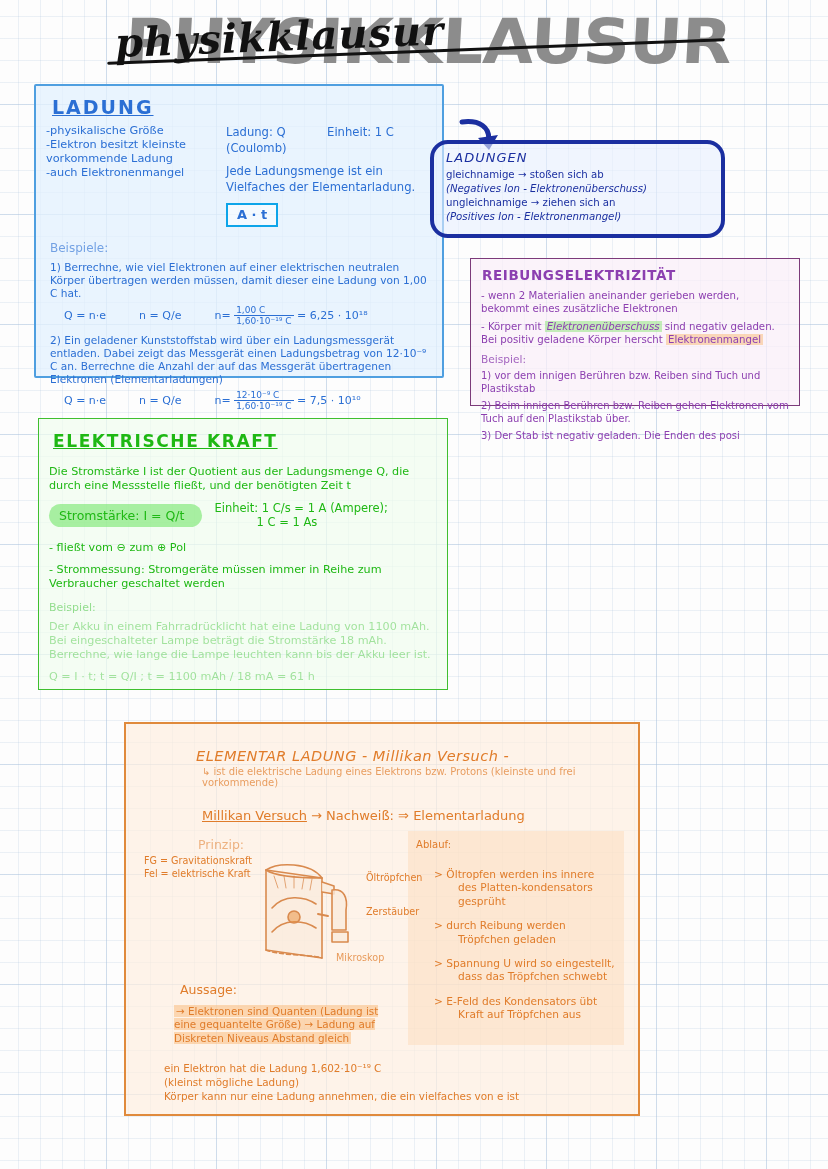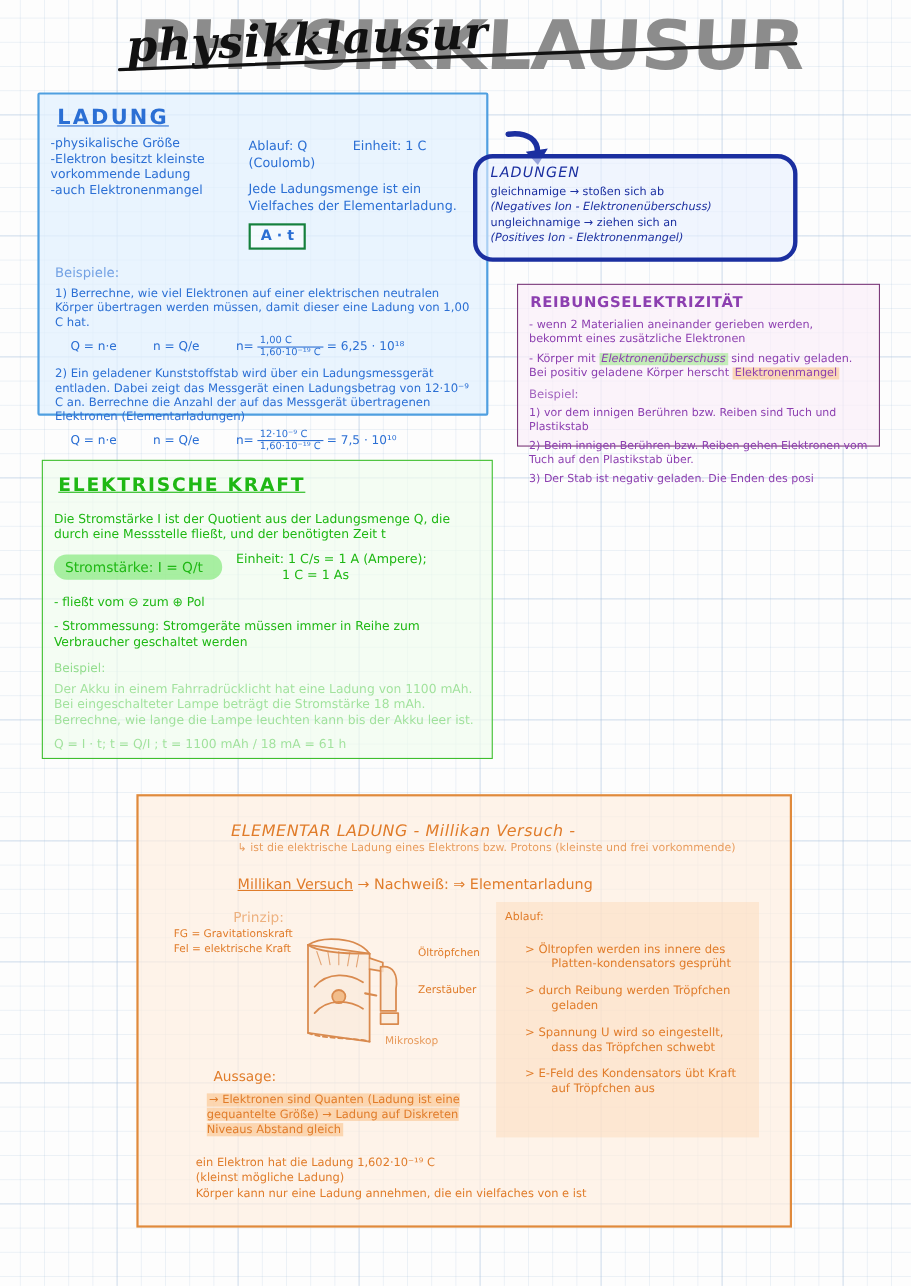--- a/index.html
+++ b/index.html
@@ -51,21 +51,21 @@
   }
   #ladung-box *{color:#2b6fd4;}
   #ladung-title{font-size:19px;margin:2px 0 6px 6px;}
   .lad-cols{display:flex;gap:10px;}
   .lad-left{width:170px;font-size:11.3px;line-height:14px;}
   .lad-right{flex:1;font-size:11.6px;line-height:16px;}
   .lad-right .row1{margin-bottom:7px;}
   .lad-right .sp{display:inline-block;width:34px;}
   #at-chip{
     display:inline-block;margin-top:8px;padding:2px 9px;
-    border:2px solid #15803d;font-size:13px;font-weight:bold;
+    border:2px solid #0ea5e9;font-size:13px;font-weight:bold;
     background:rgba(255,255,255,.5);
   }
   #ladung-beispiele{font-size:12px;margin:14px 0 6px 4px;opacity:.62;}
   .ex{font-size:10.6px;line-height:13.2px;margin:0 0 4px 4px;}
   .frm{font-size:11px;line-height:15px;margin:4px 0 8px 18px;}
   .frac{display:inline-block;text-align:left;vertical-align:middle;font-size:9px;line-height:10px;}
   .frac .n{display:block;border-bottom:1px solid currentColor;padding:0 2px;}
   .frac .d{display:block;padding:0 2px;}
   .gap{display:inline-block;width:26px;}
 
@@ -110,23 +110,23 @@
     background:rgba(120,230,110,.62);border-radius:22px;
     padding:4px 18px 4px 10px;font-size:12.5px;white-space:nowrap;
   }
   #einheit-block{font-size:11.5px;line-height:14px;}
   #einheit-block .l2{display:block;padding-left:42px;}
   .faded{opacity:.38;}
   #ekraft-beispiel{font-size:11px;margin:10px 0 6px 0;opacity:.45;}
 
   
   #elem-box{
-    left:124px;top:722px;width:596px;height:394px;
+    left:124px;top:722px;width:516px;height:394px;
     border:2px solid #e08a3c;background:rgba(254,238,224,.7);
-    padding:10px 28px;box-sizing:border-box;
+    padding:10px 14px;box-sizing:border-box;
   }
   #elem-box *{color:#e07c2a;}
   #elem-title{font-size:14.5px;letter-spacing:.5px;margin:14px 0 2px 56px;text-decoration:none;font-weight:normal;font-style:italic;}
   #elem-sub{font-size:10px;margin:0 0 20px 62px;opacity:.72;}
   #millikan-line{font-size:13px;margin:0 0 8px 62px;}
   #millikan-u{text-decoration:underline;}
   .orange-cols{display:flex;gap:14px;}
   .col-left{width:300px;}
   .col-right{width:252px;background:rgba(252,214,178,.42);padding:8px 8px 10px 8px;box-sizing:border-box;}
   #prinzip{font-size:12.5px;margin:6px 0 0 58px;opacity:.55;}
@@ -157,21 +157,21 @@
   <div class="box" id="ladung-box">
     <div class="bx-title hw" id="ladung-title">LADUNG</div>
     <div class="lad-cols">
       <div class="lad-left">
         <div>-physikalische Größe</div>
         <div>-Elektron besitzt kleinste vorkommende Ladung</div>
         <div>-auch Elektronenmangel</div>
       </div>
       <div class="lad-right">
         <div class="row1">
-          <span>Ablauf: Q</span>
+          <span>Ladung: Q</span>
           <span class="sp"></span>
           <span>Einheit: 1 C (Coulomb)</span>
         </div>
         <div>Jede Ladungsmenge ist ein Vielfaches der Elementarladung.</div>
         <div id="at-chip">A · t</div>
       </div>
     </div>
 
     <div id="ladung-beispiele">Beispiele:</div>
 

